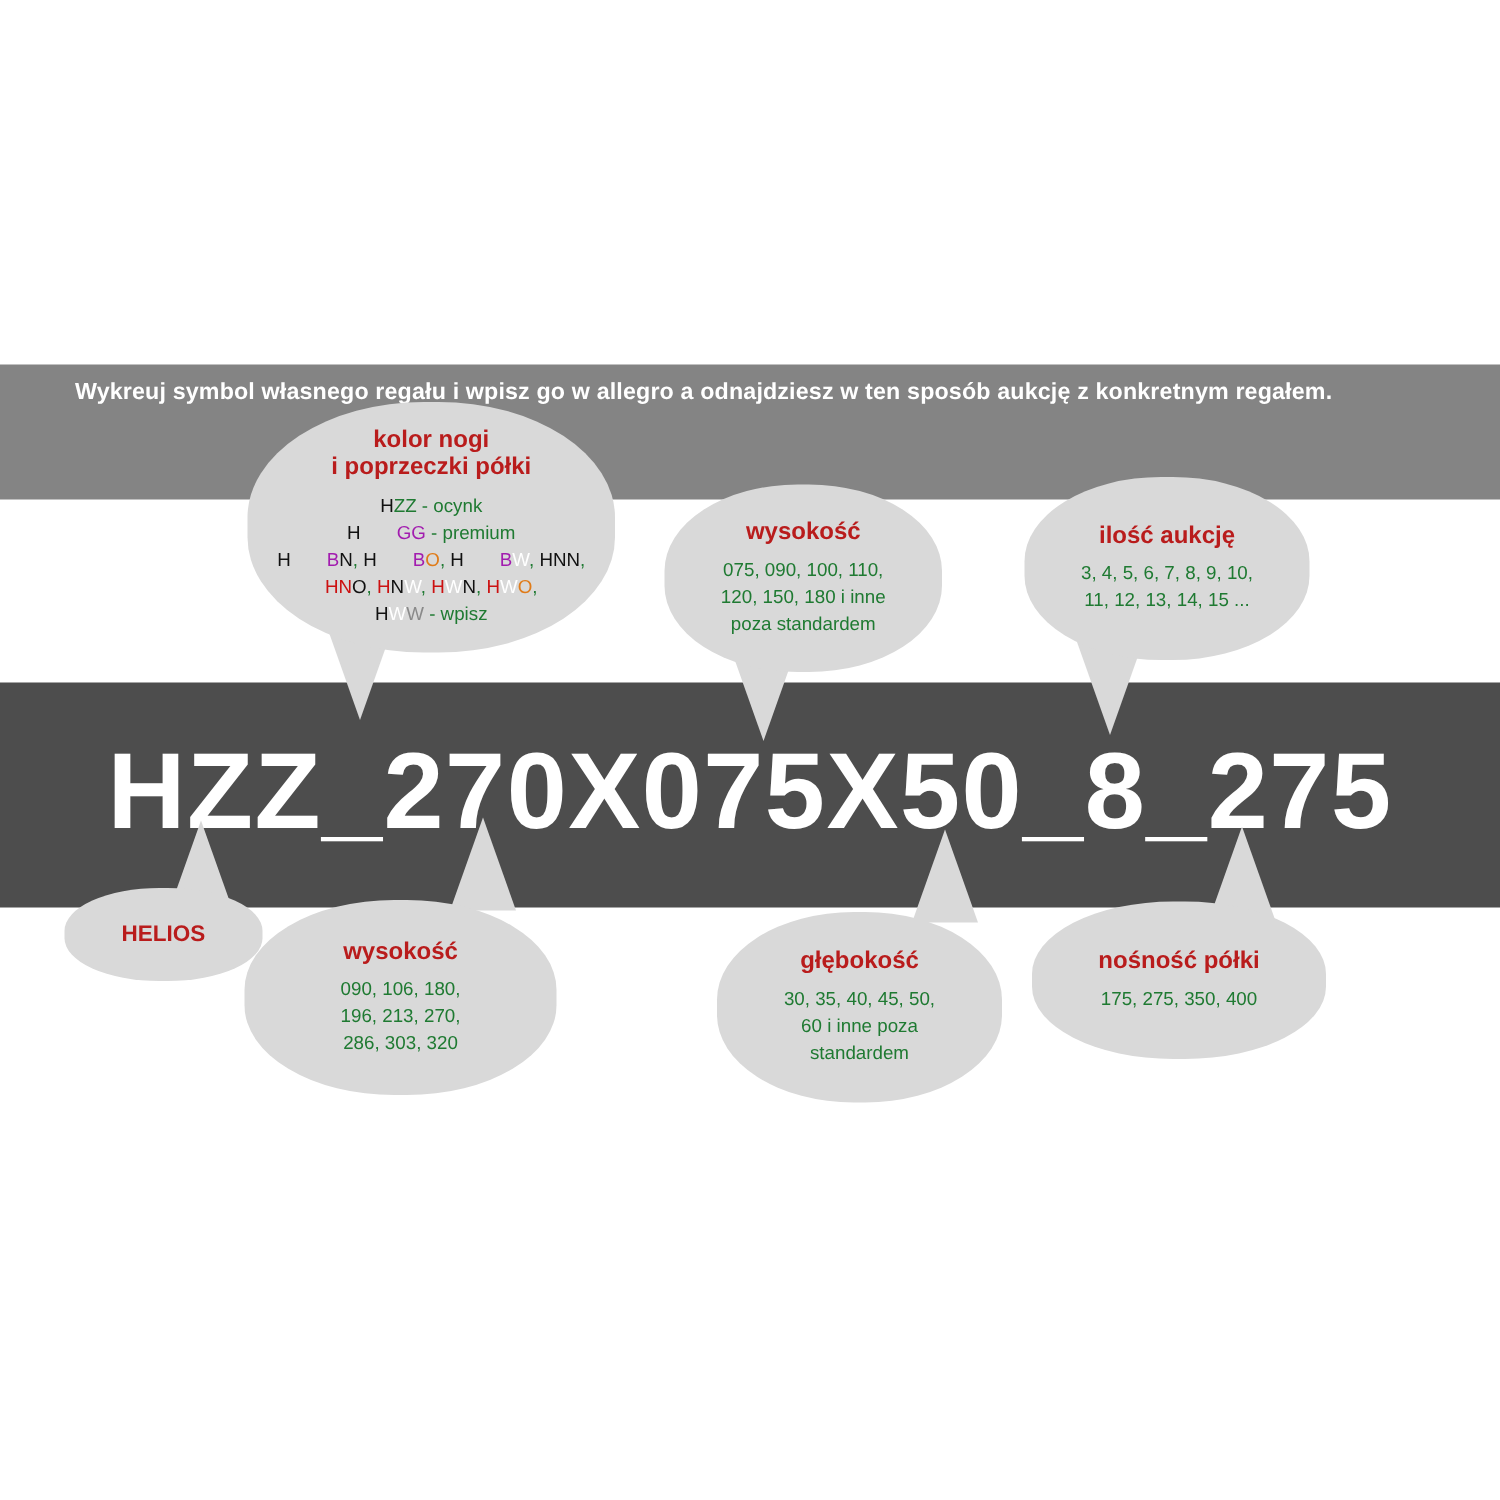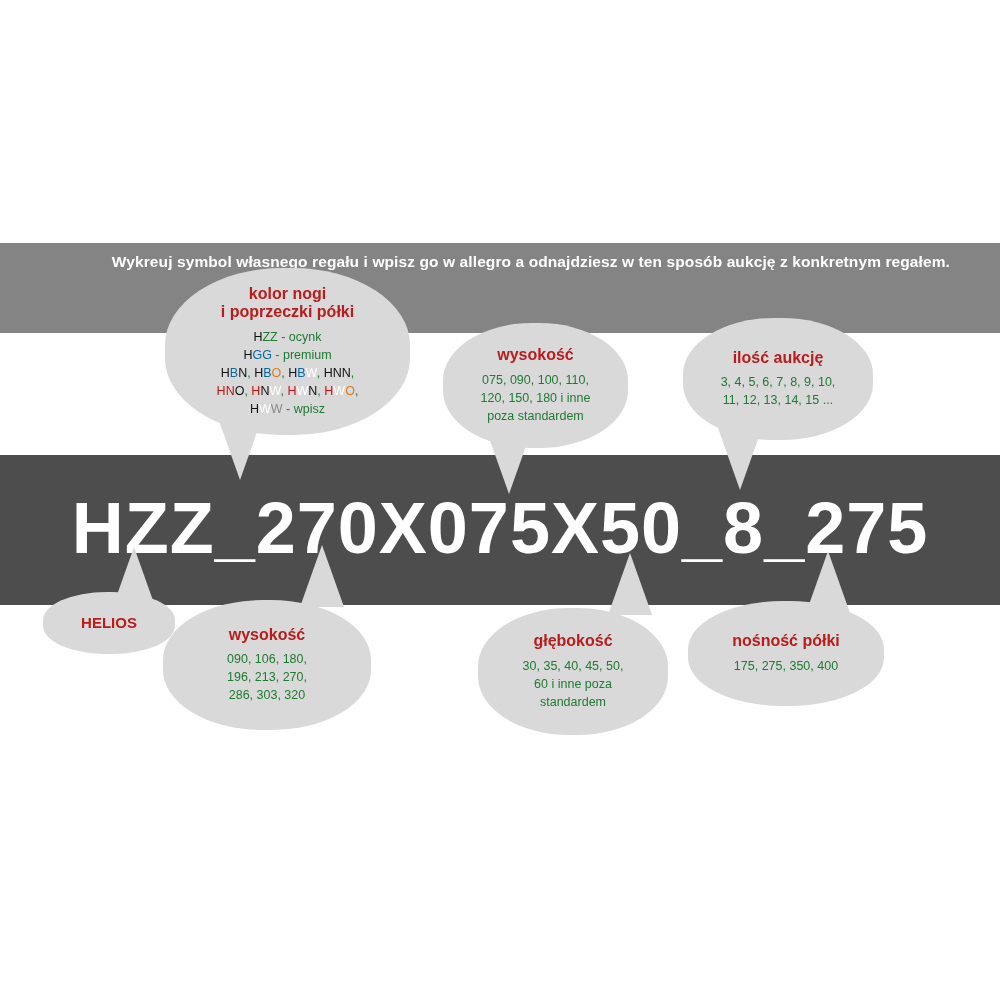--- a/index.html
+++ b/index.html
@@ -40,21 +40,21 @@
     height: 150px;
     background: #4d4d4d;
   }
 
   
   .headline {
     position: absolute;
     left: 50px;
     top: 252px;
     width: 900px;
-    text-align: right;
+    text-align: left;
     color: #ffffff;
     font-size: 15.5px;
     font-weight: bold;
     line-height: 1.35;
     letter-spacing: 0.1px;
   }
 
   
   .maincode {
     position: absolute;
@@ -113,21 +113,21 @@
   }
   .tail-up {
     border-left: 22px solid transparent;
     border-right: 22px solid transparent;
     border-bottom: 62px solid #d9d9d9;
   }
 
   
   .legend-line { line-height: 1.45; white-space: nowrap; }
   .c-green  { color: #1f7a32; }
-  .c-blue   { color: #0369a1; }
+  .c-blue   { color: #a21caf; padding-left: 24px; }
   .c-red    { color: #cc1111; }
   .c-orange { color: #e07b18; }
   .c-white  { color: #ffffff; }
   .c-black  { color: #111111; }
   .c-gray   { color: #8a8a8a; }
 </style>
 </head>
 <body>
 
 <div id="stage">

